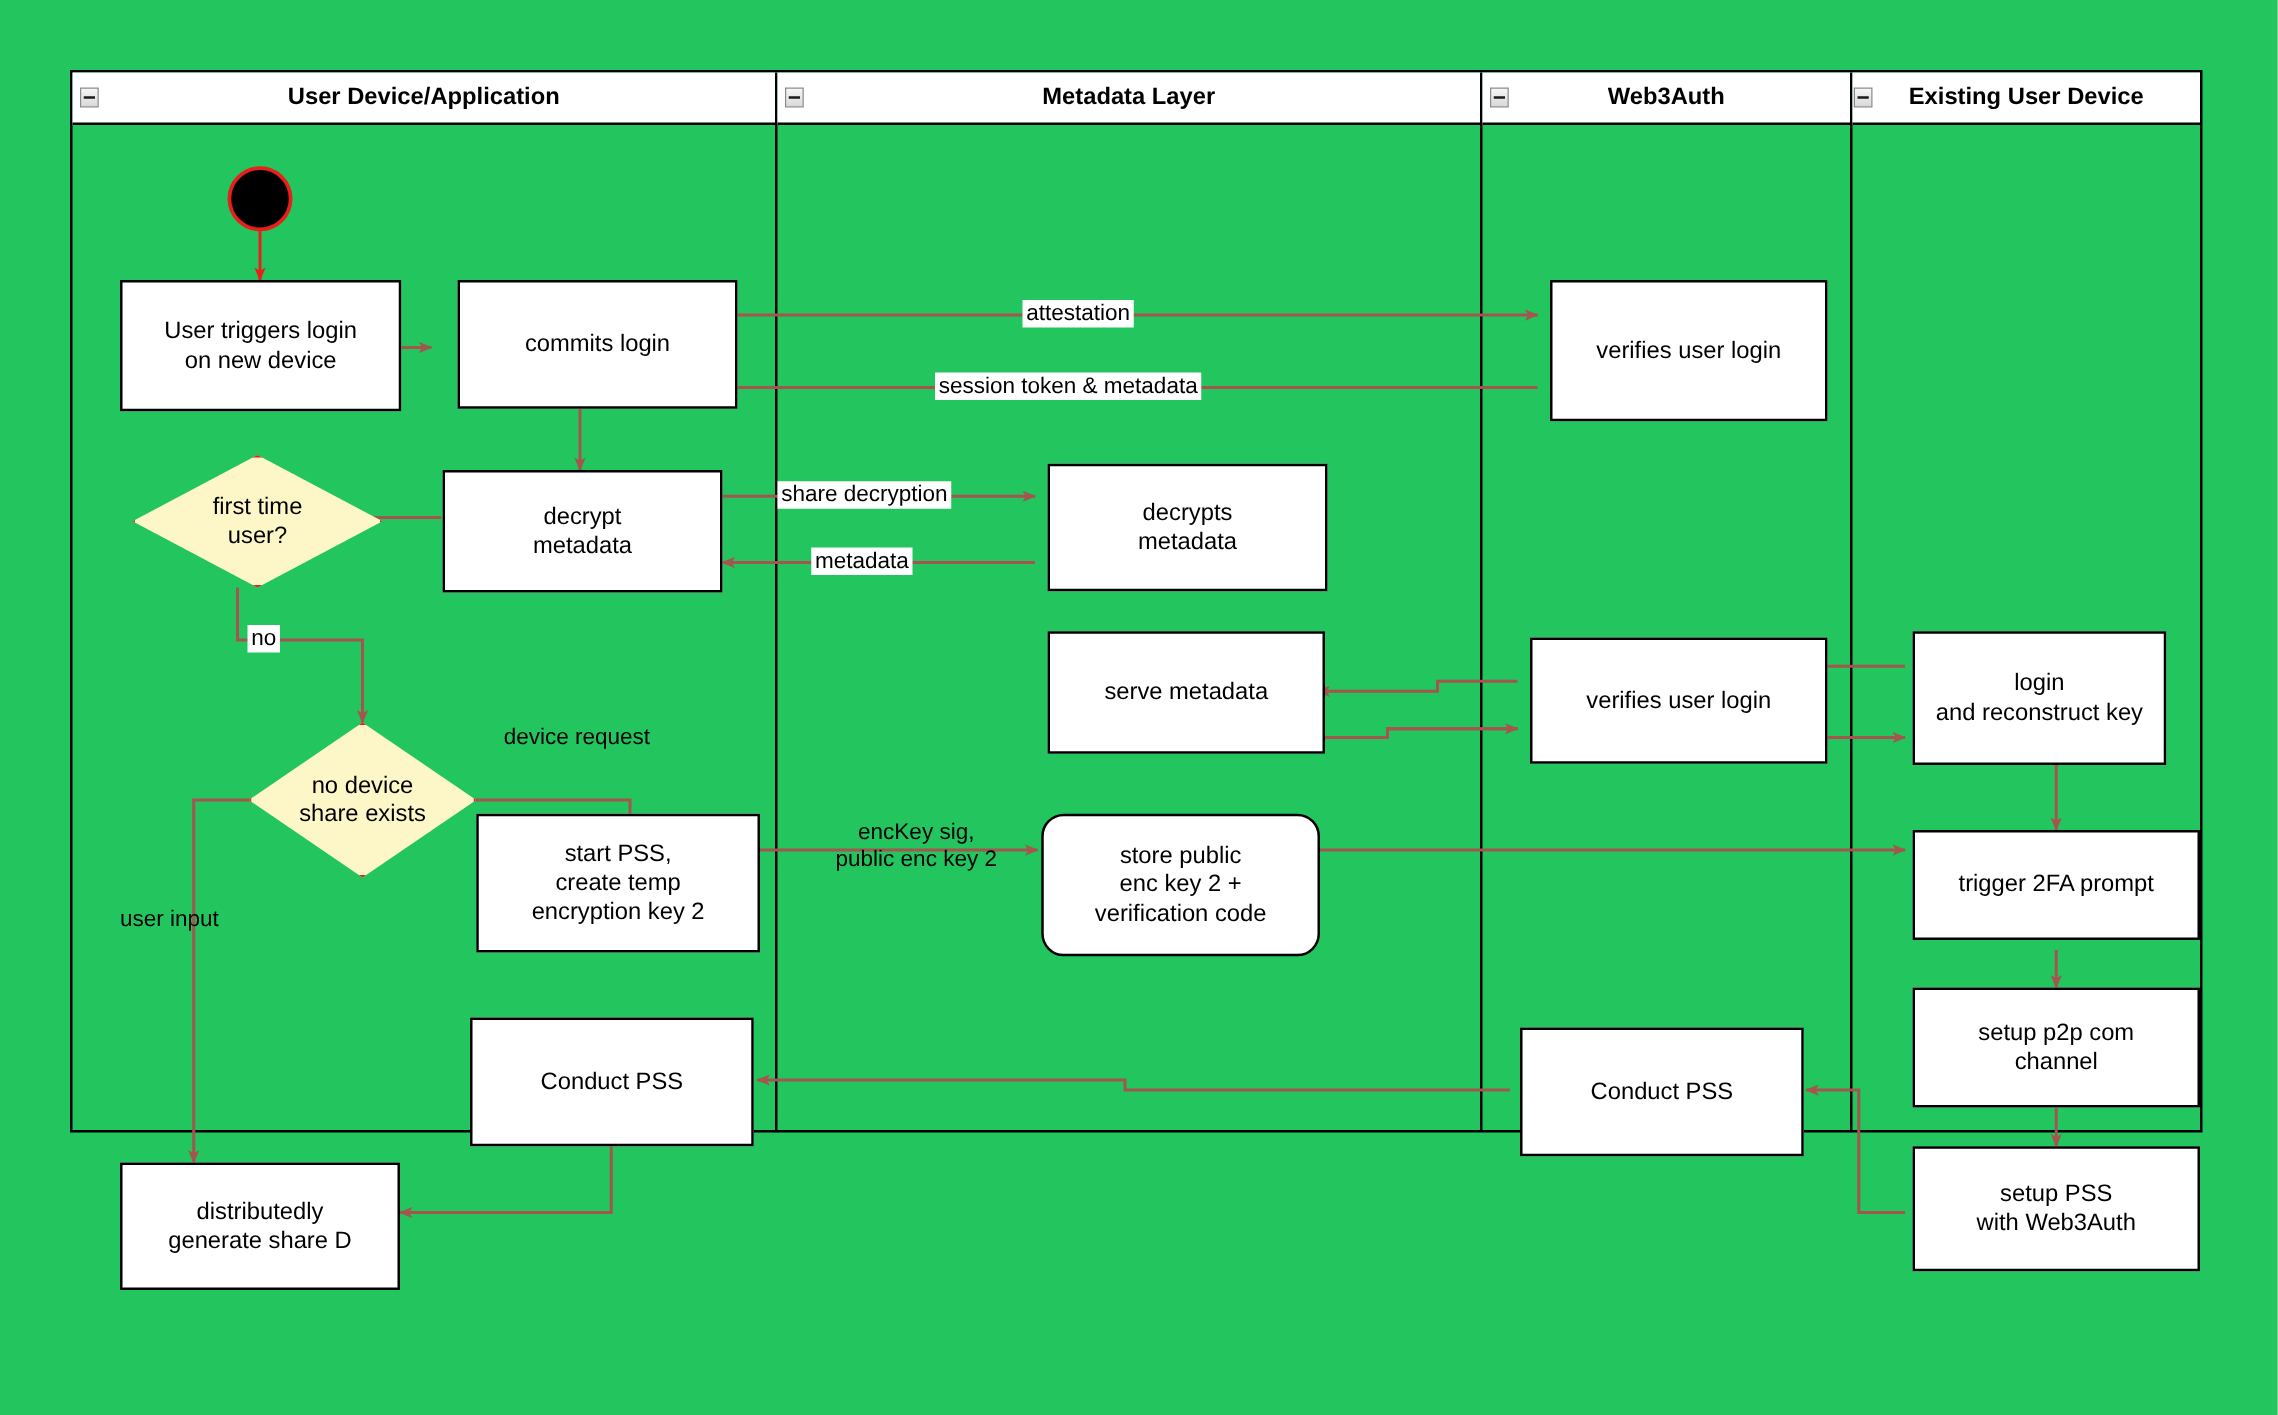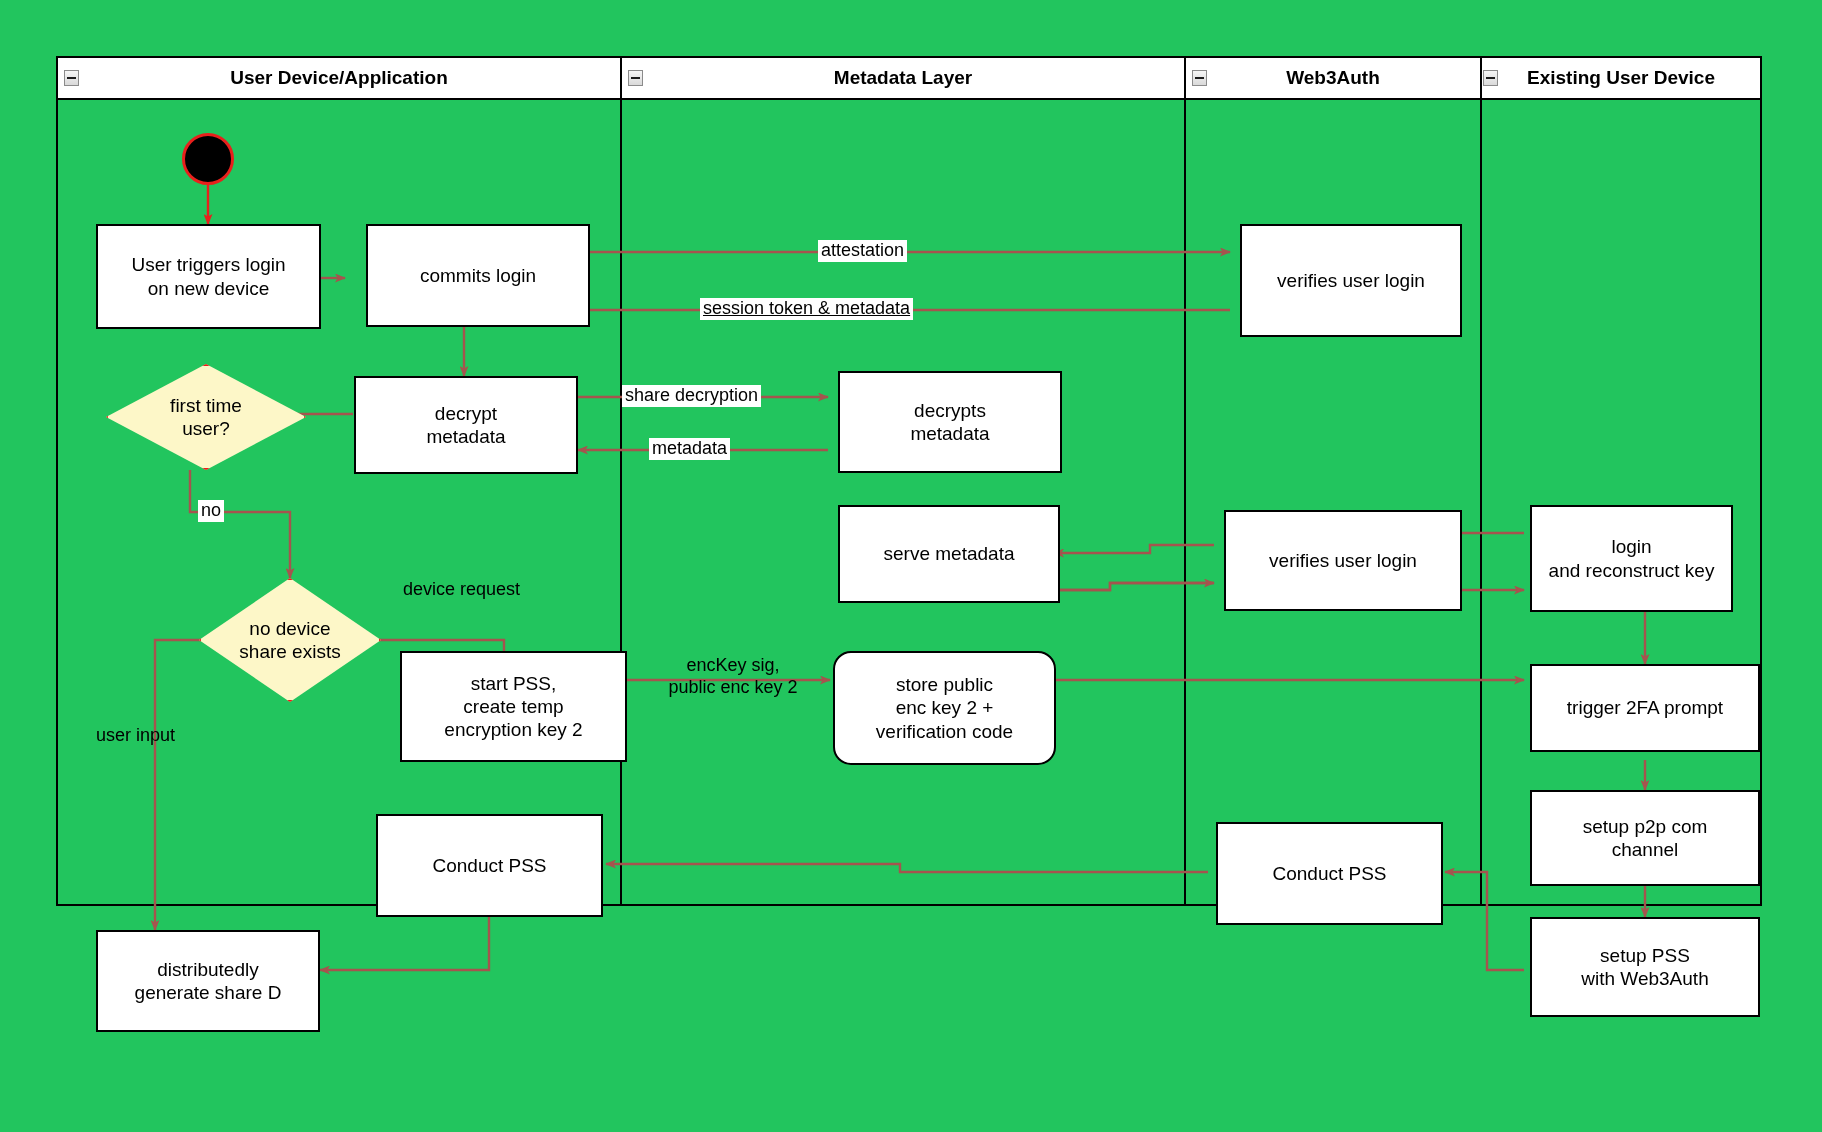--- a/index.html
+++ b/index.html
@@ -249,21 +249,21 @@
   <div class="node" style="left:1224px; top:510px; width:238px; height:101px;">verifies user login</div>
 
   <div class="node" style="left:1530px; top:505px; width:203px; height:107px;">login
 and reconstruct key</div>
 
   <div class="decision" style="left:199px; top:578px; width:182px; height:124px;">
     <span class="dtext">no device
 share exists</span>
   </div>
 
-  <div class="node" style="left:381px; top:651px; width:227px; height:111px;margin-left:19px;">start PSS,
+  <div class="node" style="left:381px; top:651px; width:227px; height:111px;">start PSS,
 create temp
 encryption key 2</div>
 
   <div class="node" style="left:833px; top:651px; width:223px; height:114px;border-radius:18px;">store public
 enc key 2 +
 verification code</div>
 
   <div class="node" style="left:1530px; top:664px; width:230px; height:88px;">trigger 2FA prompt</div>
 
   <div class="node" style="left:1530px; top:790px; width:230px; height:96px;">setup p2p com
@@ -274,21 +274,21 @@
   <div class="node" style="left:1216px; top:822px; width:227px; height:103px;">Conduct PSS</div>
 
   <div class="node" style="left:1530px; top:917px; width:230px; height:100px;">setup PSS
 with Web3Auth</div>
 
   <div class="node" style="left:96px; top:930px; width:224px; height:102px;">distributedly
 generate share D</div>
 
   <div class="edge-label" style="left:818px; top:240px;">attestation</div>
 
-  <div class="edge-label" style="left:700px; top:298px;text-decoration:underline;">session token &amp; metadata</div>
+  <div class="edge-label" style="left:748px; top:298px;">session token &amp; metadata</div>
 
   <div class="edge-label" style="left:622px; top:385px;">share decryption</div>
 
   <div class="edge-label" style="left:649px; top:438px;">metadata</div>
 
   <div class="edge-label" style="left:198px; top:500px;">no</div>
 
   <div class="edge-label" style="left:400px; top:579px; background:transparent;">device request</div>
 
   <div class="edge-label" style="left:93px; top:725px; background:transparent;">user input</div>

